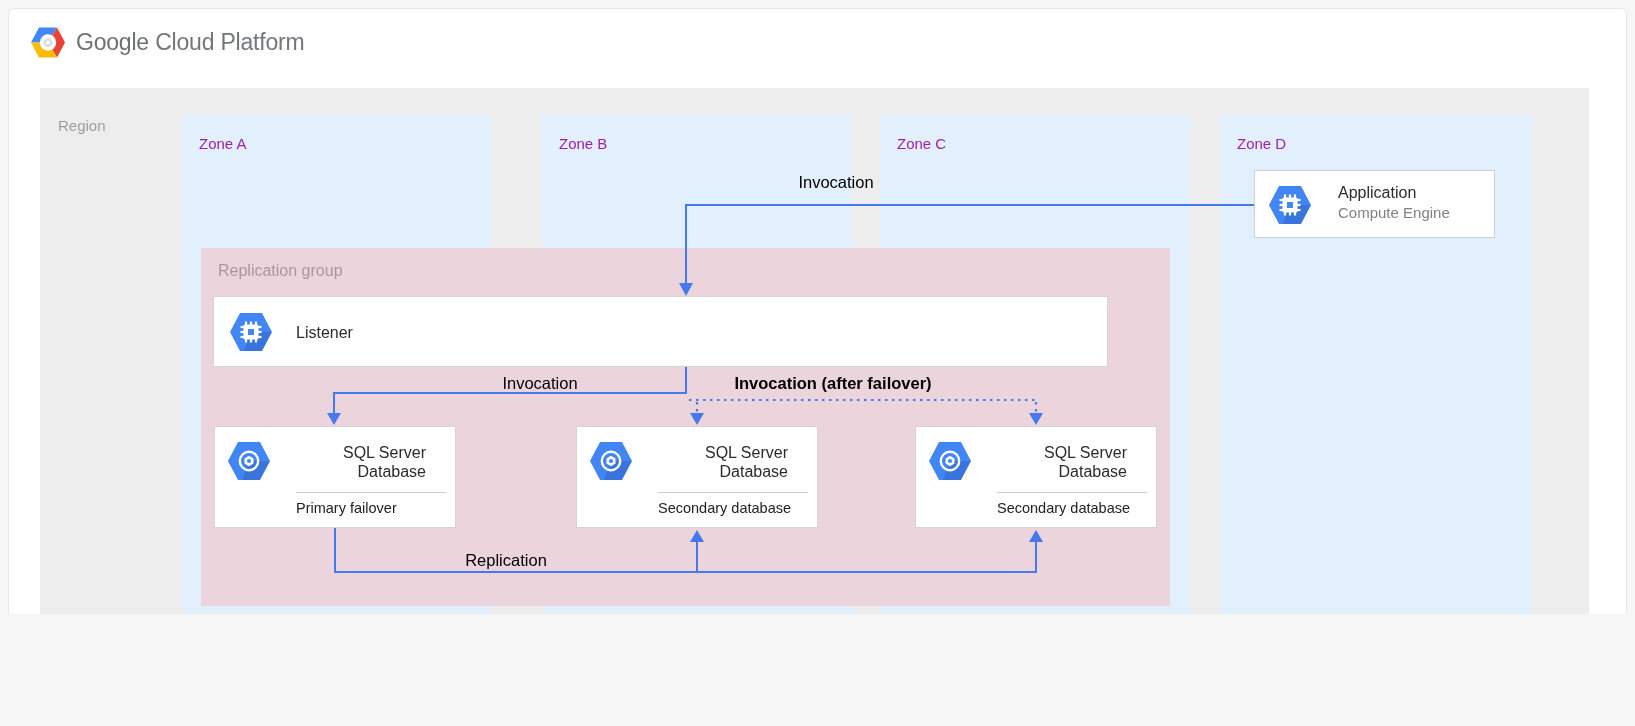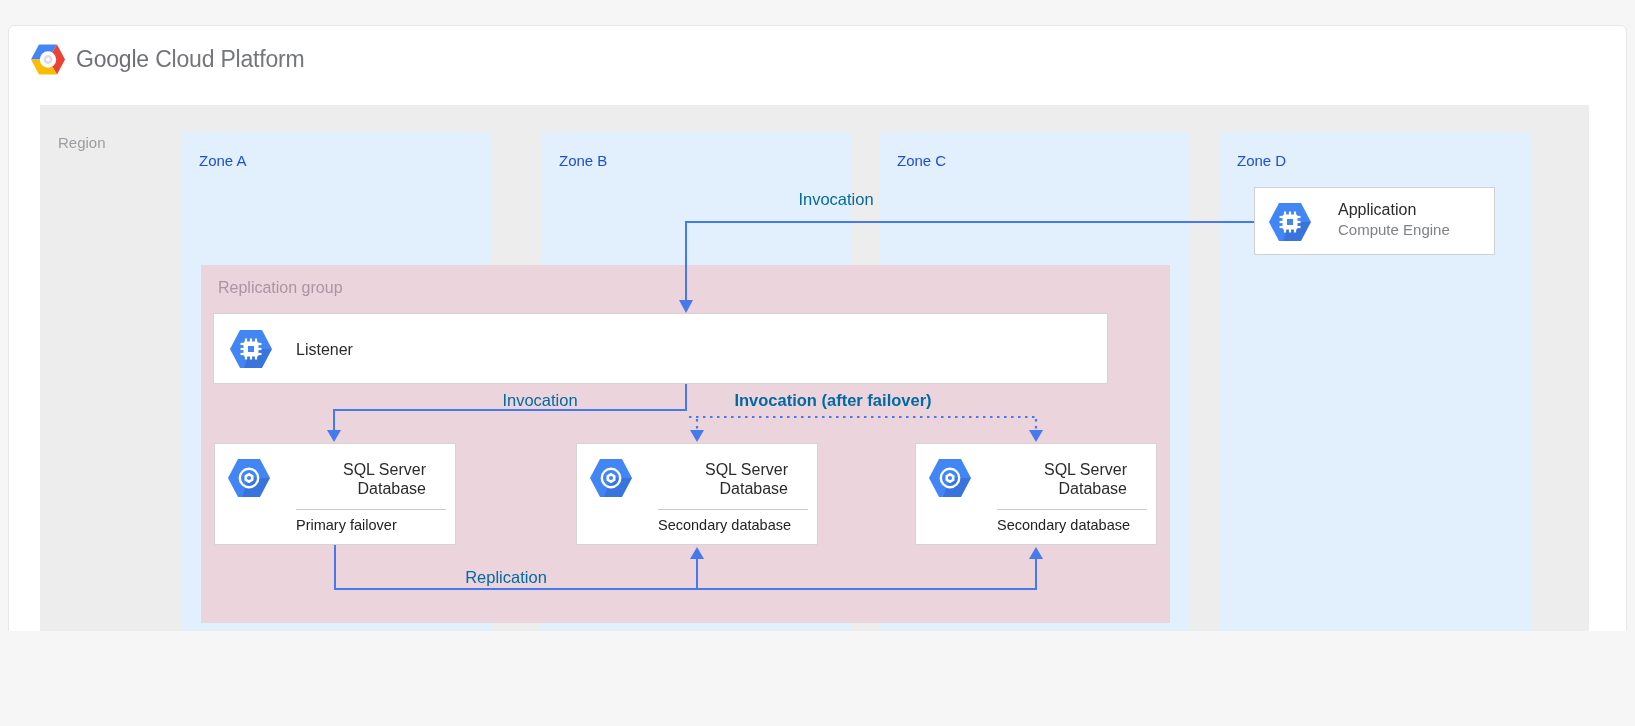--- a/index.html
+++ b/index.html
@@ -1,28 +1,28 @@
 <!DOCTYPE html>
 <html><head>
 <meta charset="utf-8">
 <style>
   html,body{margin:0;padding:0;background:#f6f6f6;font-family:"Liberation Sans",sans-serif;}
-  .stage{position:relative;width:1635px;height:614px;background:#f6f6f6;overflow:hidden;margin-top:17px;}
+  .stage{position:relative;width:1635px;height:614px;background:#f6f6f6;overflow:hidden;}
   .card{position:absolute;left:8px;top:8px;width:1617px;height:701px;background:#ffffff;border:1px solid #e7e7e7;border-radius:6px;}
 
   
   .logo{position:absolute;left:30px;top:26px;display:flex;align-items:center;gap:10px;}
   .logo-text{font-size:23px;color:#73767a;letter-spacing:-0.2px;white-space:pre;}
   .logo-text .g{font-weight:500;color:#6d7074;}
 
   
   .region{position:absolute;left:40px;top:88px;width:1549px;height:582px;background:#ededed;}
   .region-label{position:absolute;left:18px;top:29px;font-size:15px;color:#9b9ea1;}
   .zone{position:absolute;top:27px;height:548px;background:#e2f0fd;}
-  .zone-label{position:absolute;left:17px;top:20px;font-size:15px;color:#1d4ed8;}
+  .zone-label{position:absolute;left:17px;top:20px;font-size:15px;color:#a21caf;}
   .zone-a{left:142px;width:309px;}
   .zone-b{left:502px;width:310px;}
   .zone-c{left:840px;width:310px;}
   .zone-d{left:1180px;width:312px;}
   .ag{position:absolute;left:201px;top:248px;width:969px;height:358px;background:#ecd4dd;}
   .ag-label{position:absolute;left:17px;top:14px;font-size:16px;color:#ab95a1;}
 
   
   .node{position:absolute;background:#ffffff;border:1px solid #d4d4d4;box-sizing:border-box;}
   .node .icon{position:absolute;width:44px;height:40px;}
@@ -36,21 +36,21 @@
   .app .title{position:absolute;left:83px;top:12px;}
   .app .subtitle{position:absolute;left:83px;top:33px;}
   .db{top:426px;width:242px;height:102px;text-align:right;}
   .db .icon{left:12px;top:14px;}
   .db .title{position:absolute;left:81px;top:16px;width:130px;}
   .db .divider{position:absolute;left:81px;top:65px;width:150px;height:1px;background:#c9c9c9;}
   .db .role{position:absolute;left:81px;top:73px;font-size:14.5px;color:#222;}
   .db1{left:214px;} .db2{left:576px;} .db3{left:915px;}
 
   
-  .edge-label{position:absolute;transform:translate(-50%,-50%);font-size:16.5px;color:#0369a1;white-space:nowrap;}
+  .edge-label{position:absolute;transform:translate(-50%,-50%);font-size:16.5px;color:#000000;white-space:nowrap;}
 
   svg.wires{position:absolute;left:0;top:0;pointer-events:none;}
 </style>
 </head>
 <body>
 
 <div class="stage">
   <div class="card"></div>
 
   <svg width="0" height="0" style="position:absolute">

